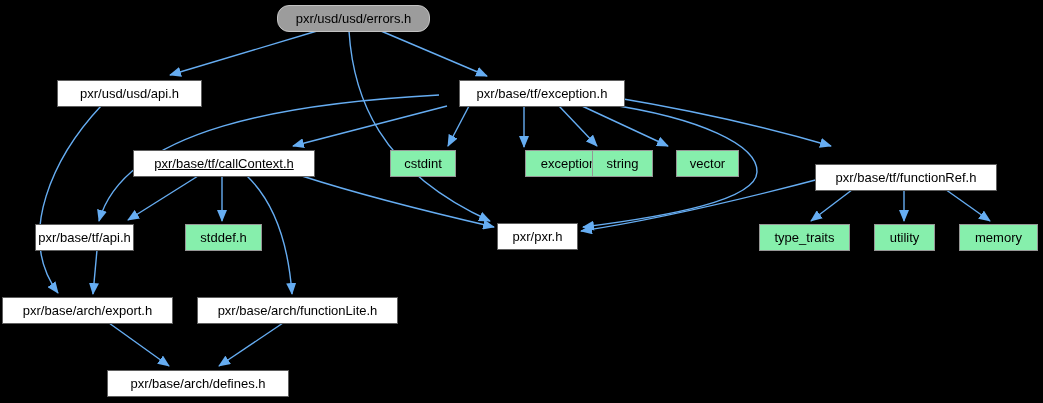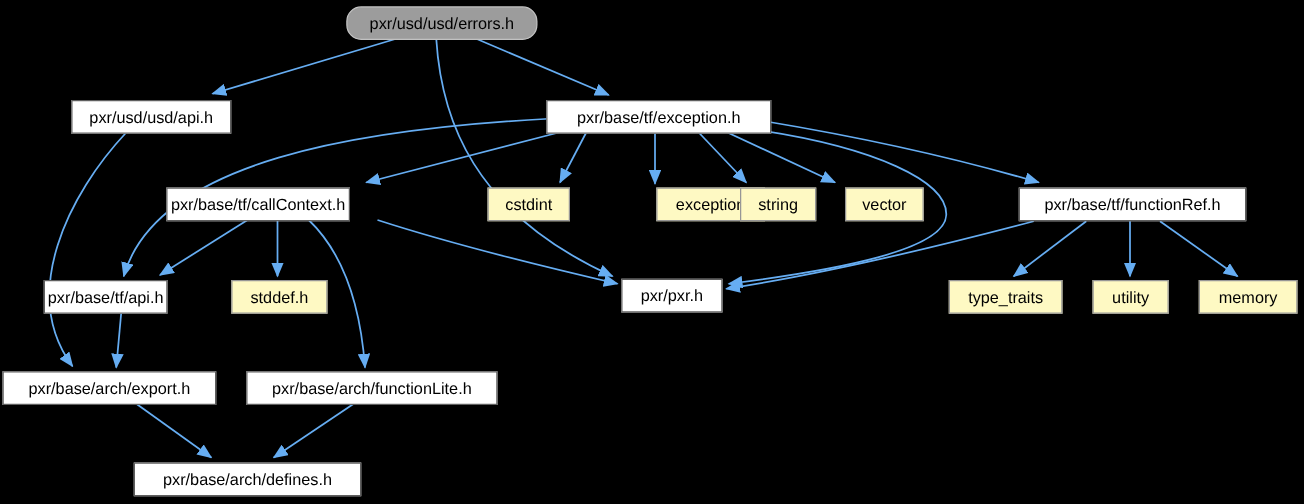--- a/index.html
+++ b/index.html
@@ -16,21 +16,21 @@
     position:absolute;
     height:27px;
     box-sizing:border-box;
     display:flex;align-items:center;justify-content:center;
     font-size:13px;line-height:13px;color:#000;
     background:#ffffff;border:1px solid #5f5f5f;
     white-space:nowrap;
     cursor:pointer;
   }
   .node.main{background:#9c9c9c;border:1px solid #c2c2c2;cursor:default;}
-  .node.system{background:#fef9c3;border:1px solid #969696;cursor:default;}
+  .node.system{background:#86efac;border:1px solid #969696;cursor:default;}
 </style>
 </head>
 <body>
 
 <div id="canvas">
 
   <svg id="edge-layer" width="1043" height="403" viewBox="0 0 1043 403" xmlns="http://www.w3.org/2000/svg">
     <defs>
       <marker id="arrow" markerUnits="userSpaceOnUse" markerWidth="12" markerHeight="10" viewBox="0 0 12 10" refX="11" refY="5" orient="auto">
         <path d="M0,0 L12,5 L0,10 z" fill="#66adf2"></path>
@@ -58,35 +58,35 @@
       <path class="edge" d="M904,177 L904,221" marker-end="url(#arrow)"></path>
       <path class="edge" d="M928,177 L990,221" marker-end="url(#arrow)"></path>
       <path class="edge" d="M827,177 C740,200 660,219 581,231" marker-end="url(#arrow)"></path>
       <path class="edge" d="M109,323 L169,366" marker-end="url(#arrow)"></path>
       <path class="edge" d="M283,323 L219,366" marker-end="url(#arrow)"></path>
     </g>
   </svg>
 
   <div class="node main" style="left:277px;top:5px;width:153px;border-radius:12px;">pxr/usd/usd/errors.h</div>
 
-  <div class="node" style="left:57px;top:80px;width:128px;">pxr/usd/usd/api.h</div>
+  <div class="node" style="left:57px;top:80px;width:145px;">pxr/usd/usd/api.h</div>
 
-  <div class="node" style="left:437px;top:80px;width:180px;">pxr/base/tf/exception.h</div>
+  <div class="node" style="left:459px;top:80px;width:166px;">pxr/base/tf/exception.h</div>
 
-  <div class="node" style="left:133px;top:150px;width:147px;">pxr/base/tf/callContext.h</div>
+  <div class="node" style="left:133px;top:150px;width:182px;text-decoration:underline;">pxr/base/tf/callContext.h</div>
 
   <div class="node system" style="left:390px;top:150px;width:66px;">cstdint</div>
 
   <div class="node system" style="left:481px;top:150px;width:87px;margin-left:44px;">exception</div>
 
   <div class="node system" style="left:592px;top:150px;width:61px;">string</div>
 
   <div class="node system" style="left:676px;top:150px;width:63px;">vector</div>
 
-  <div class="node" style="left:815px;top:150px;width:182px;text-align:right;">pxr/base/tf/functionRef.h</div>
+  <div class="node" style="left:815px;top:164px;width:182px;text-align:right;">pxr/base/tf/functionRef.h</div>
 
   <div class="node" style="left:497px;top:223px;width:81px;">pxr/pxr.h</div>
 
   <div class="node" style="left:35px;top:224px;width:99px;">pxr/base/tf/api.h</div>
 
   <div class="node system" style="left:185px;top:224px;width:77px;">stddef.h</div>
 
   <div class="node system" style="left:759px;top:224px;width:91px;">type_traits</div>
 
   <div class="node system" style="left:874px;top:224px;width:61px;">utility</div>

